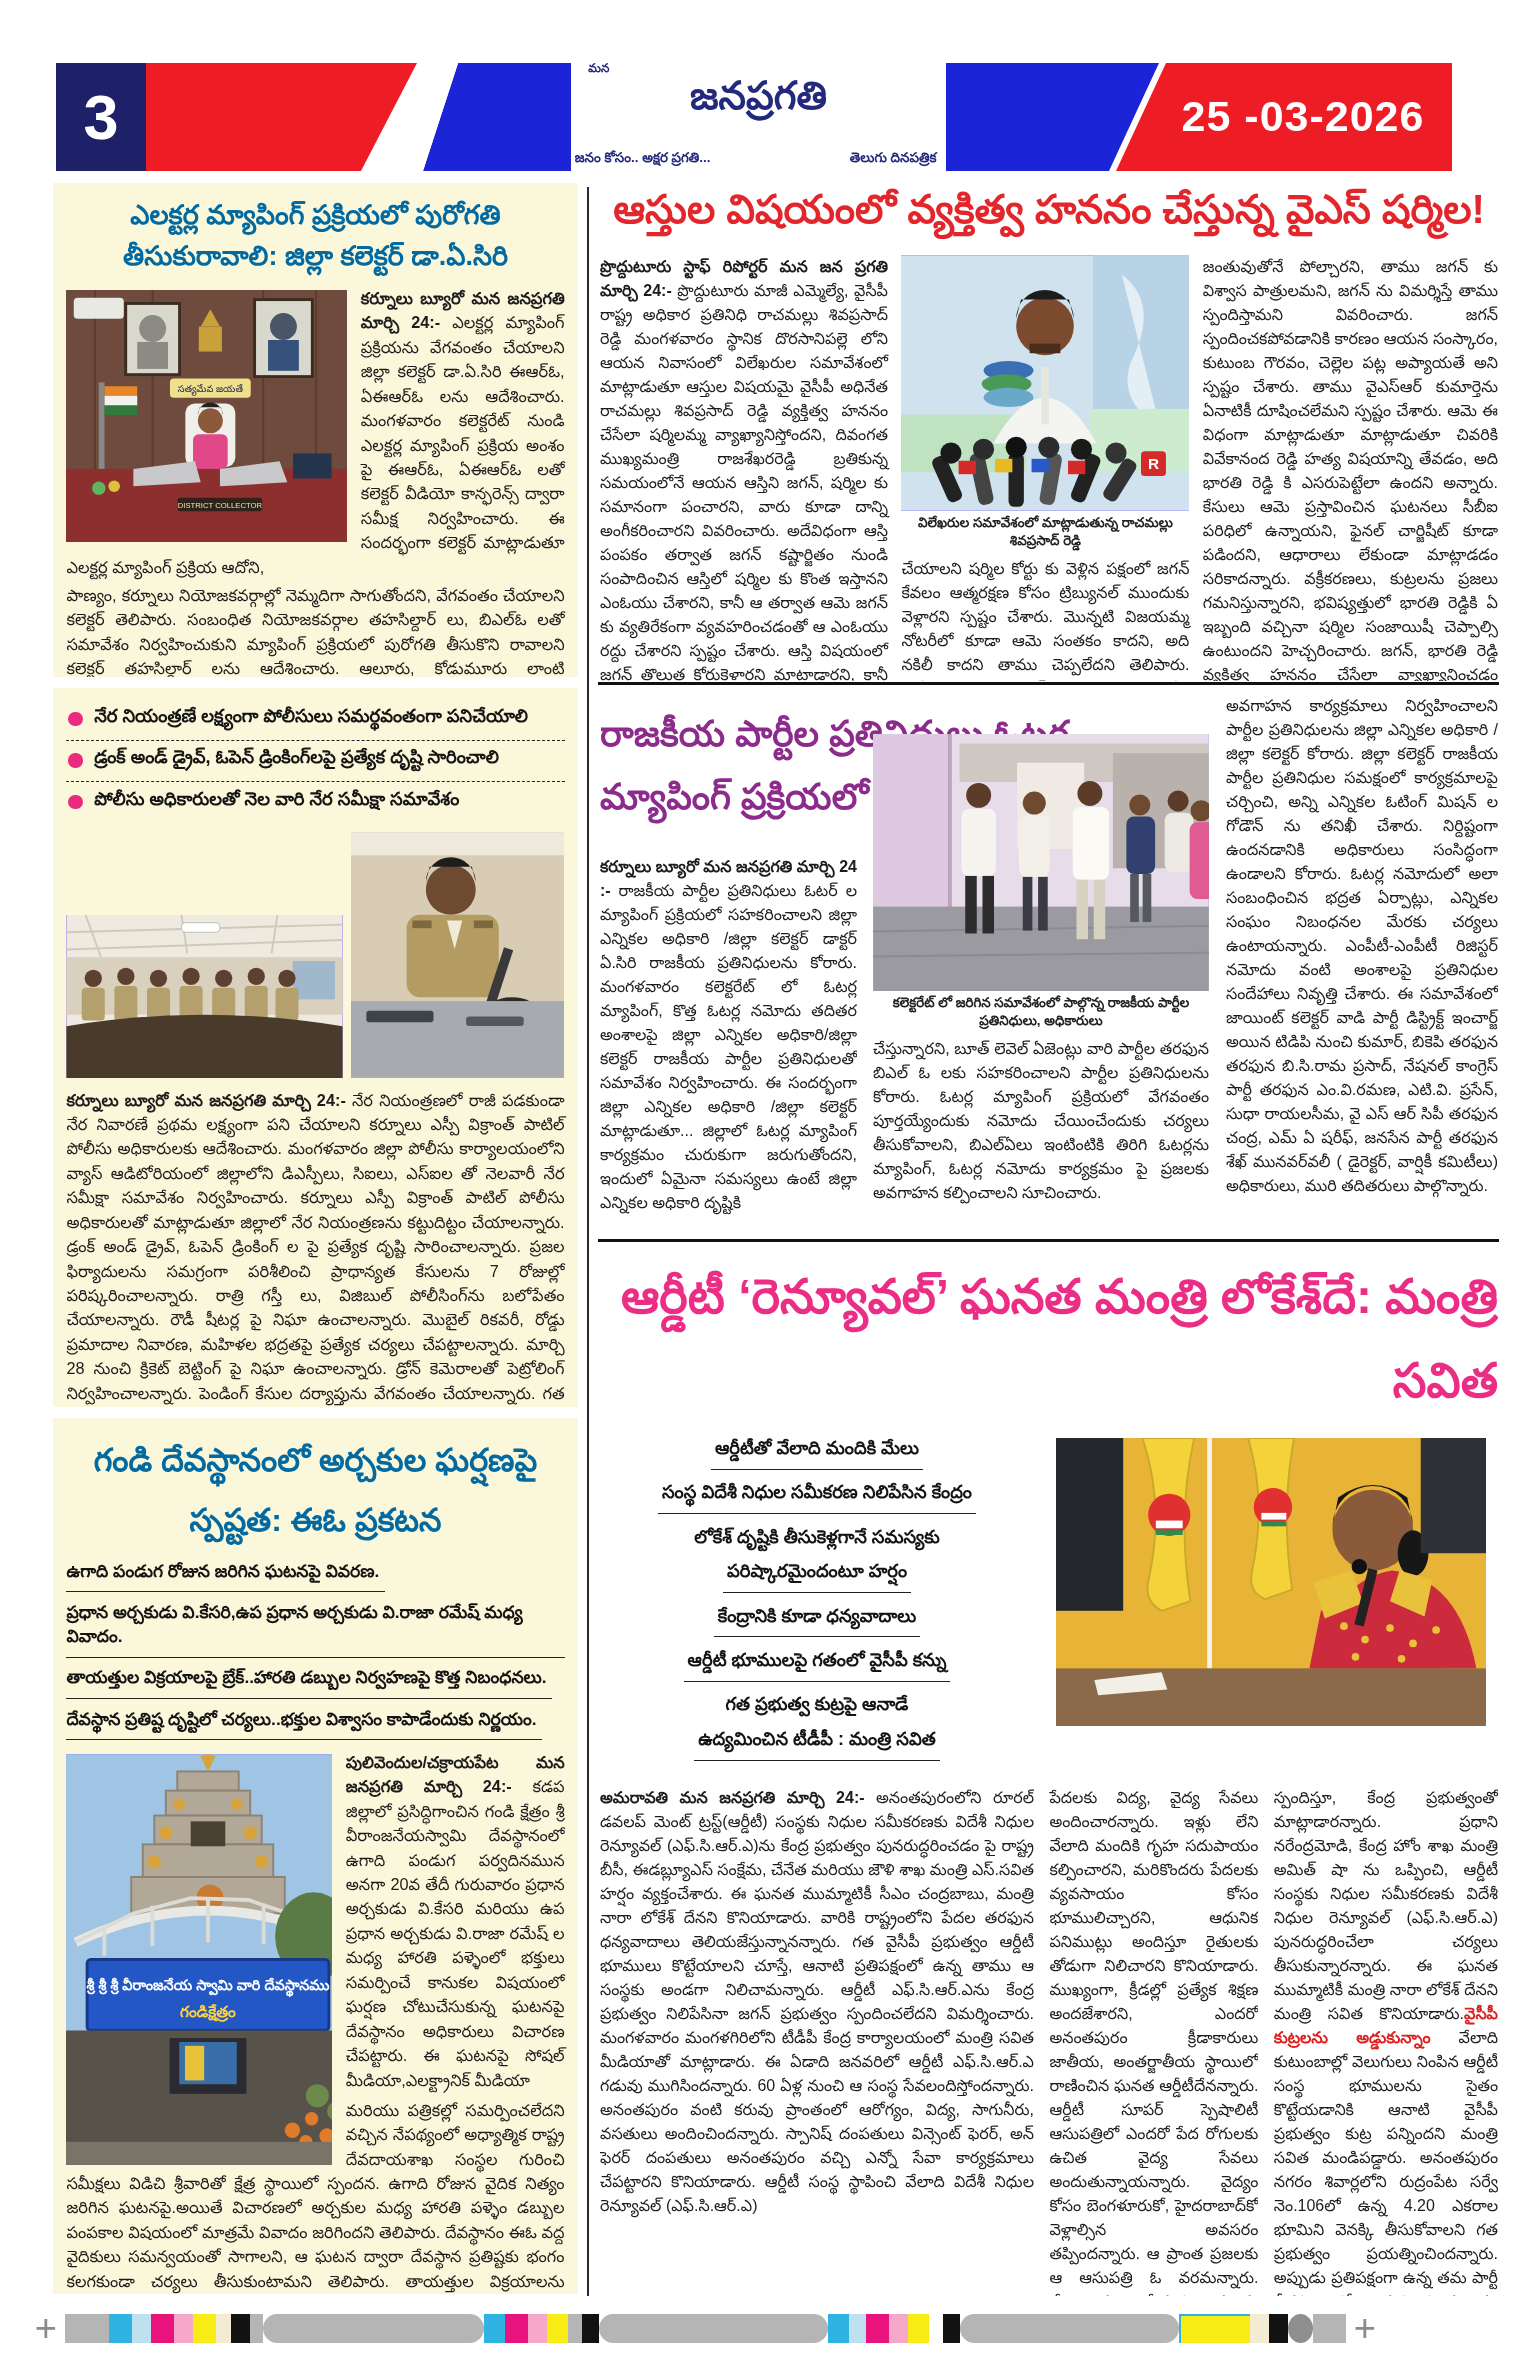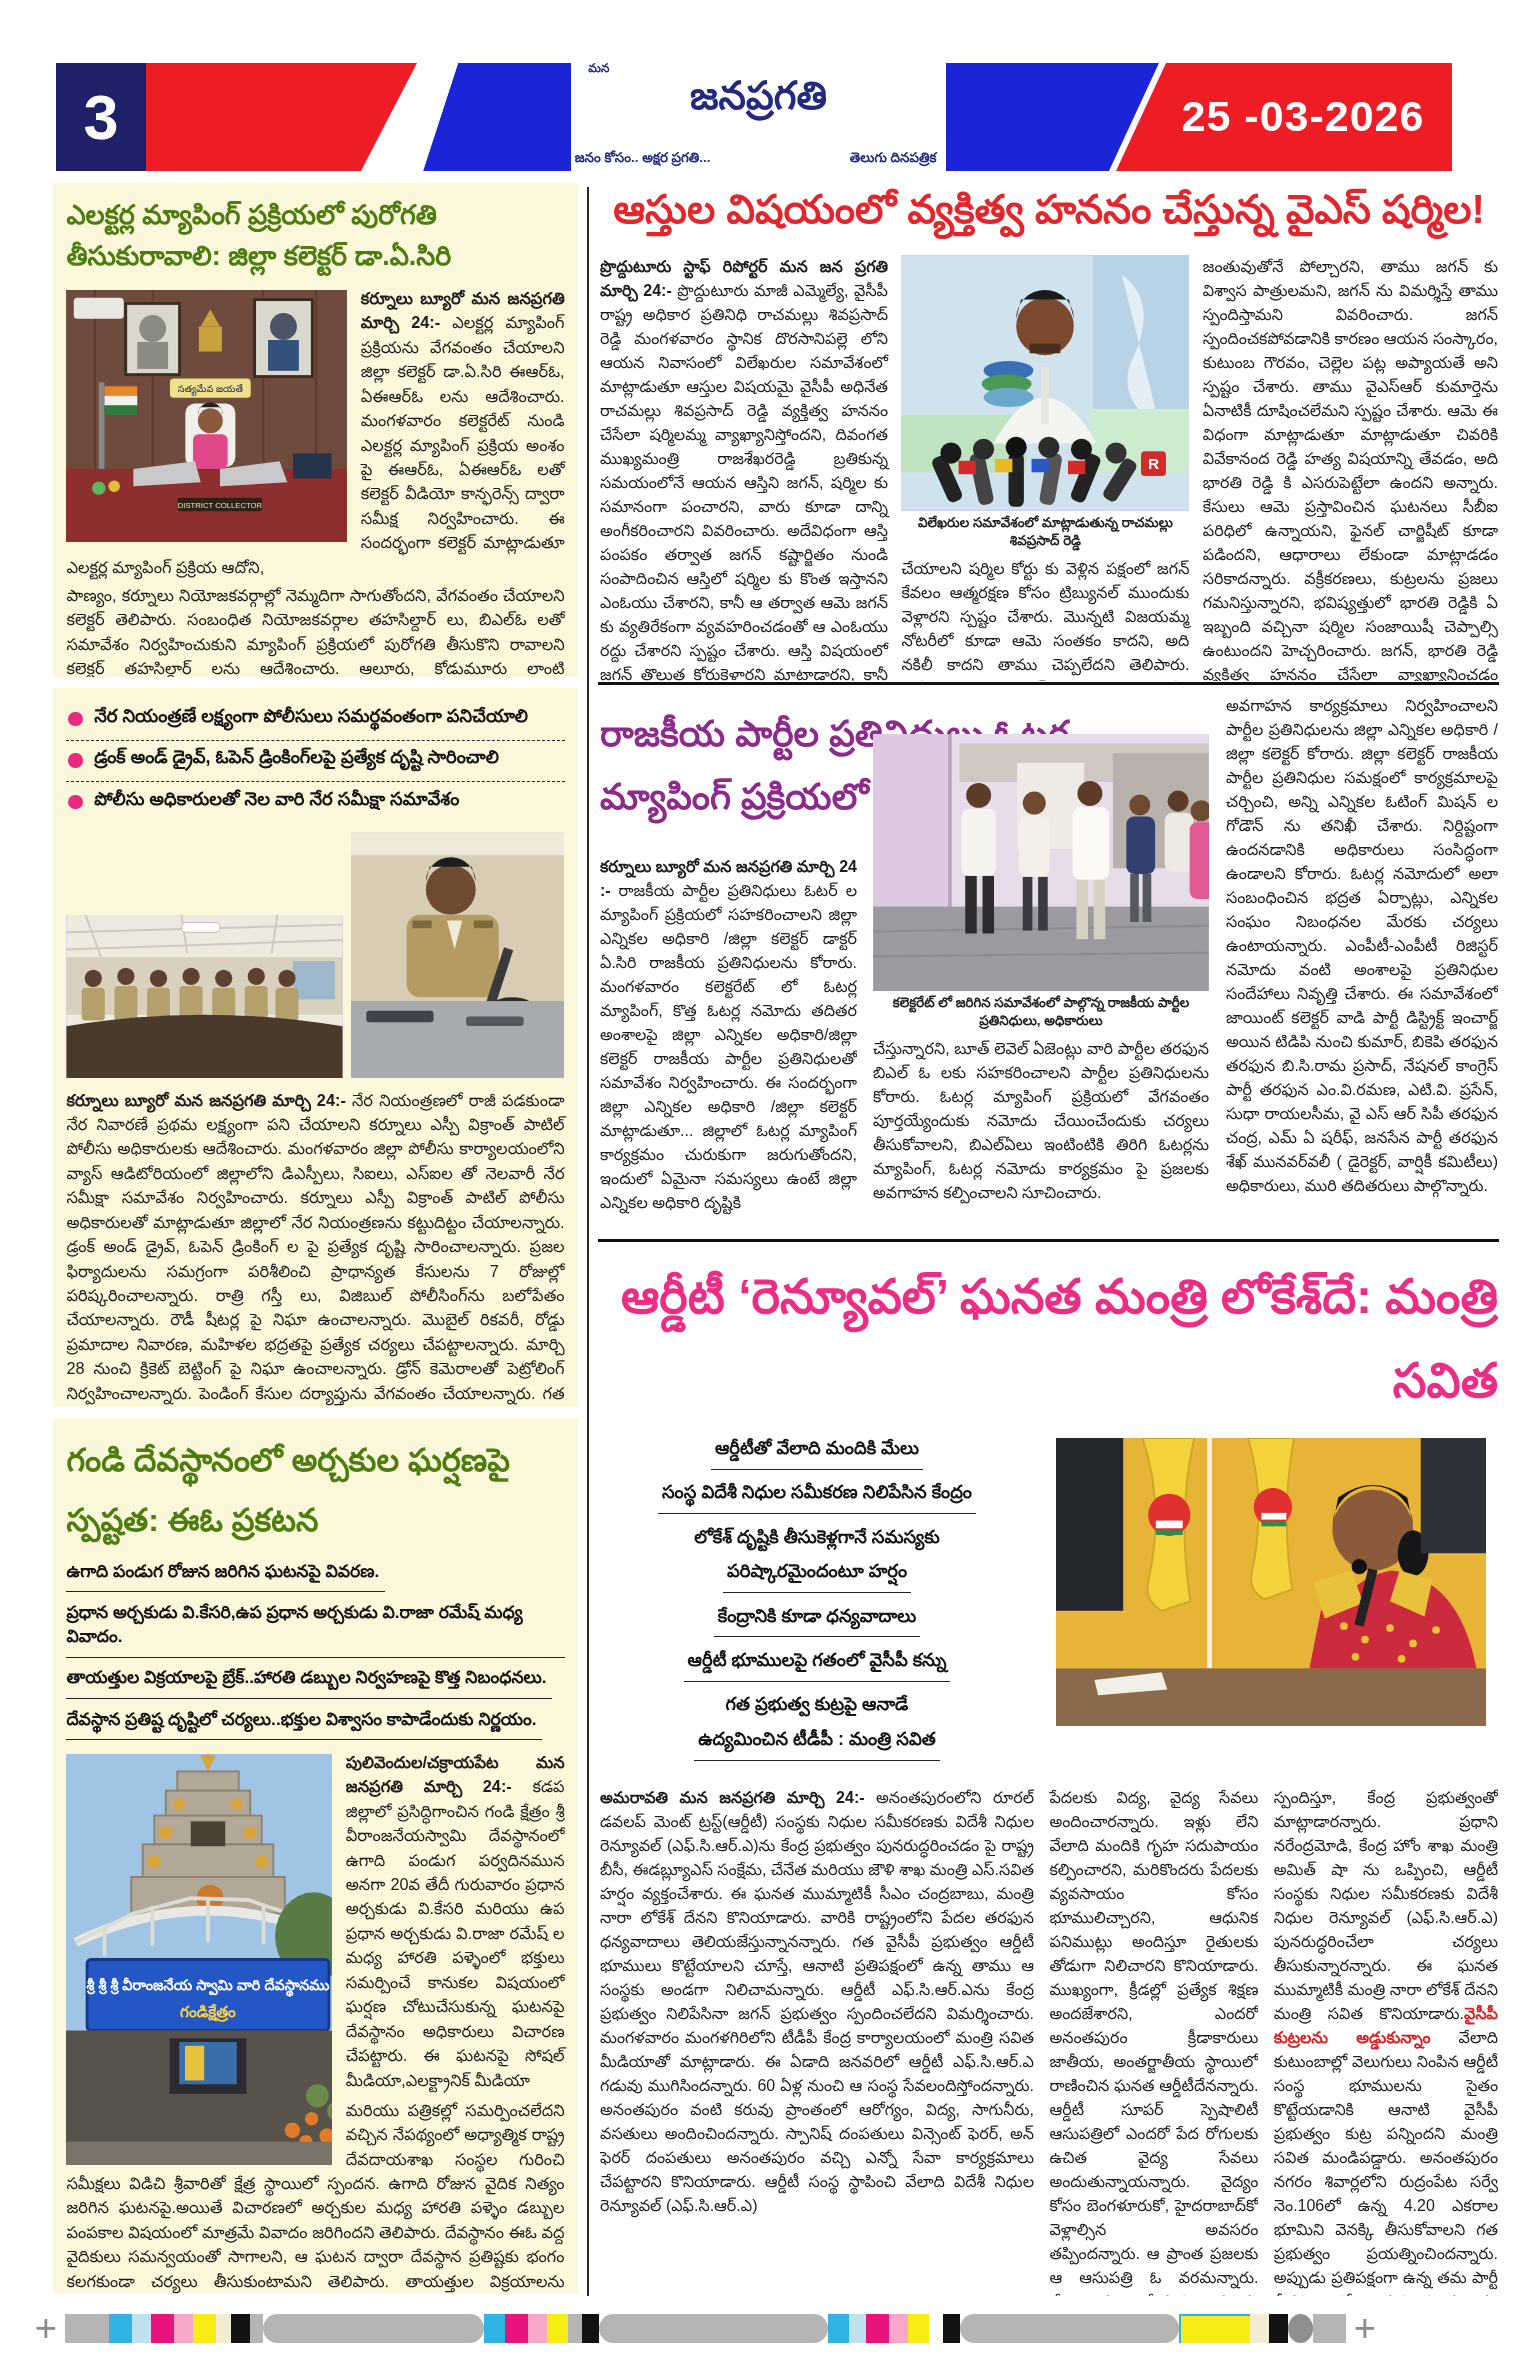--- a/index.html
+++ b/index.html
@@ -23,21 +23,21 @@
   .mh-title { position:absolute; left:0; top:13.4px; width:100%; color:#232a7c; font-size:39px; font-weight:bold; }
   .mh-tag { position:absolute; bottom:3.8px; color:#232a7c; font-size:13.4px; font-weight:bold; }
   .mh-tag-l { left:3.8px; }
   .mh-tag-r { right:9.6px; }
 
   
   .article { position:absolute; overflow:hidden; }
   .cream { background:#fbf7da; padding:11.5px 13.4px; }
   .body-text { font-size:16.3px; line-height:1.5; text-align:justify; color:#1c1c1c; }
   .lead { font-weight:bold; }
-  .h-black { color:#4d7c0f; font-weight:bold; }
+  .h-black { color:#0369a1; font-weight:bold; text-align:center; }
   .h-red { color:#e3262b; font-weight:bold; text-align:center; }
   .h-purple { color:#8d2b8d; font-weight:bold; }
   .h-pink { color:#ec2d86; font-weight:bold; text-align:center; }
   .inline-red { color:#dd1f1f; font-weight:bold; }
   .caption { font-size:13.4px; font-weight:bold; color:#222; text-align:center; margin-top:3.8px; }
   .rule-h { position:absolute; left:598px; width:901px; height:2.9px; background:#111; }
   .v-divider { position:absolute; left:587px; top:187px; width:1.9px; height:2109px; background:#2a2a2a; }
 
   
   .bullet-row { display:flex; gap:11.5px; align-items:flex-start; padding:6.7px 1.9px 8.6px 1.9px; }
@@ -45,21 +45,21 @@
   .dot { width:14.4px; height:14.4px; border-radius:50%; background:#ea2a7e; flex:0 0 auto; margin-top:5.8px; }
   .bullet-text { font-size:18px; font-weight:bold; color:#141414; }
 
   
   .points-temple .pt { display:table; font-size:17.3px; font-weight:bold; color:#141414;
                        border-bottom:1.9px solid #222; padding:0 5.8px 6.7px 0; margin-bottom:9.6px; }
   .points-rdt { text-align:center; }
   .points-rdt .pt { display:table; margin:0 auto 12.5px auto; font-size:18px; font-weight:bold; color:#141414;
                     border-bottom:1.9px solid #222; padding:0 3.8px 5.8px 3.8px; }
 
-  .photo { position:relative; overflow:hidden; background:#c4b5fd; }
+  .photo { position:relative; overflow:hidden; background:#8b5cf6; }
   .float-l { float:left; margin:3.8px 13.4px 5.8px 0; }
 
   
   .press-bar { position:absolute; top:2308px; left:27px; width:1483px; height:40px; display:flex; align-items:center; gap:0; }
   .press-bar .cross { color:#8a8a8a; font-size:38px; font-weight:normal; line-height:29px; padding:0 7.7px; }
   .sw { height:29px; display:inline-block; }
   .capsule { border-radius:14.4px; }
 </style>
 </head>
 <body>

